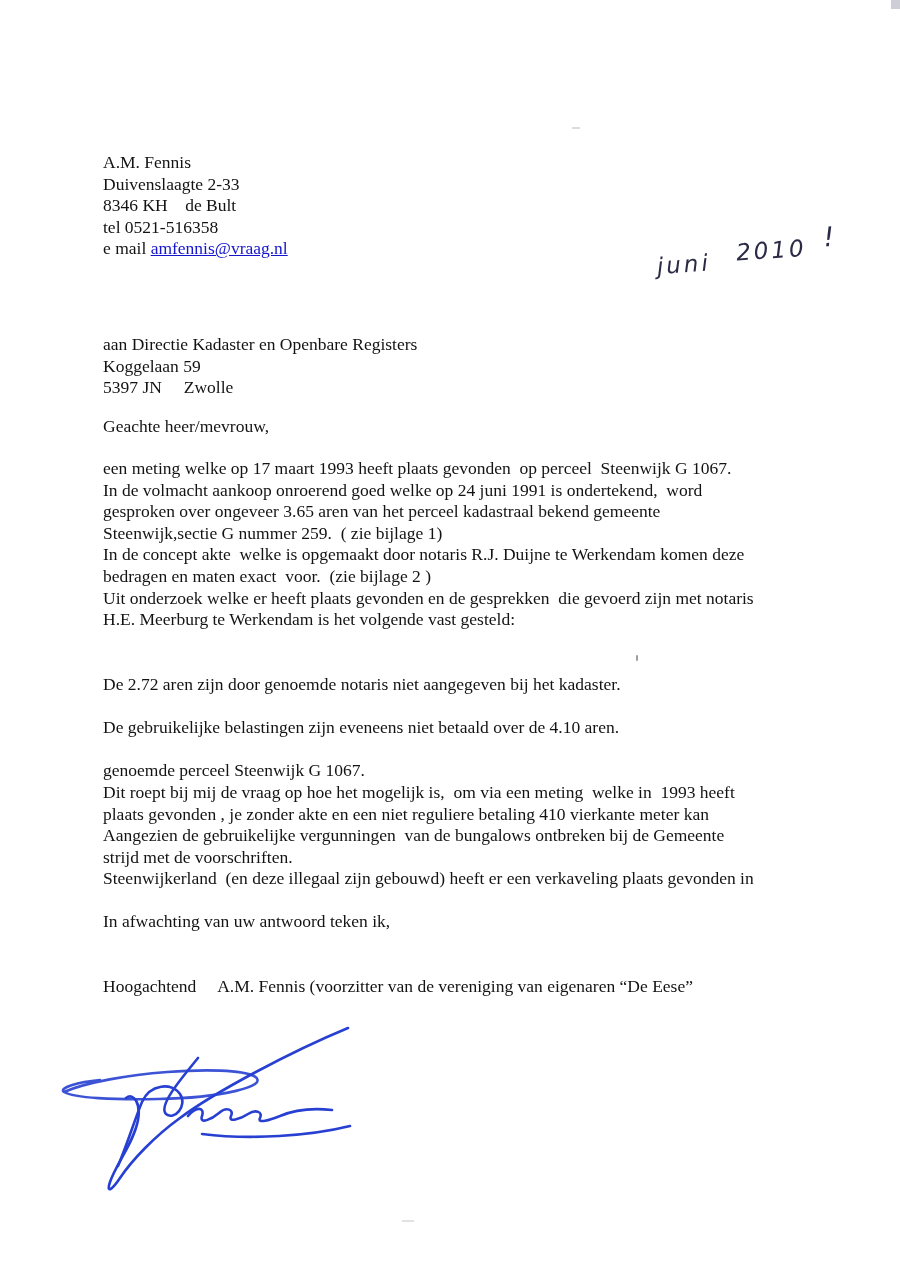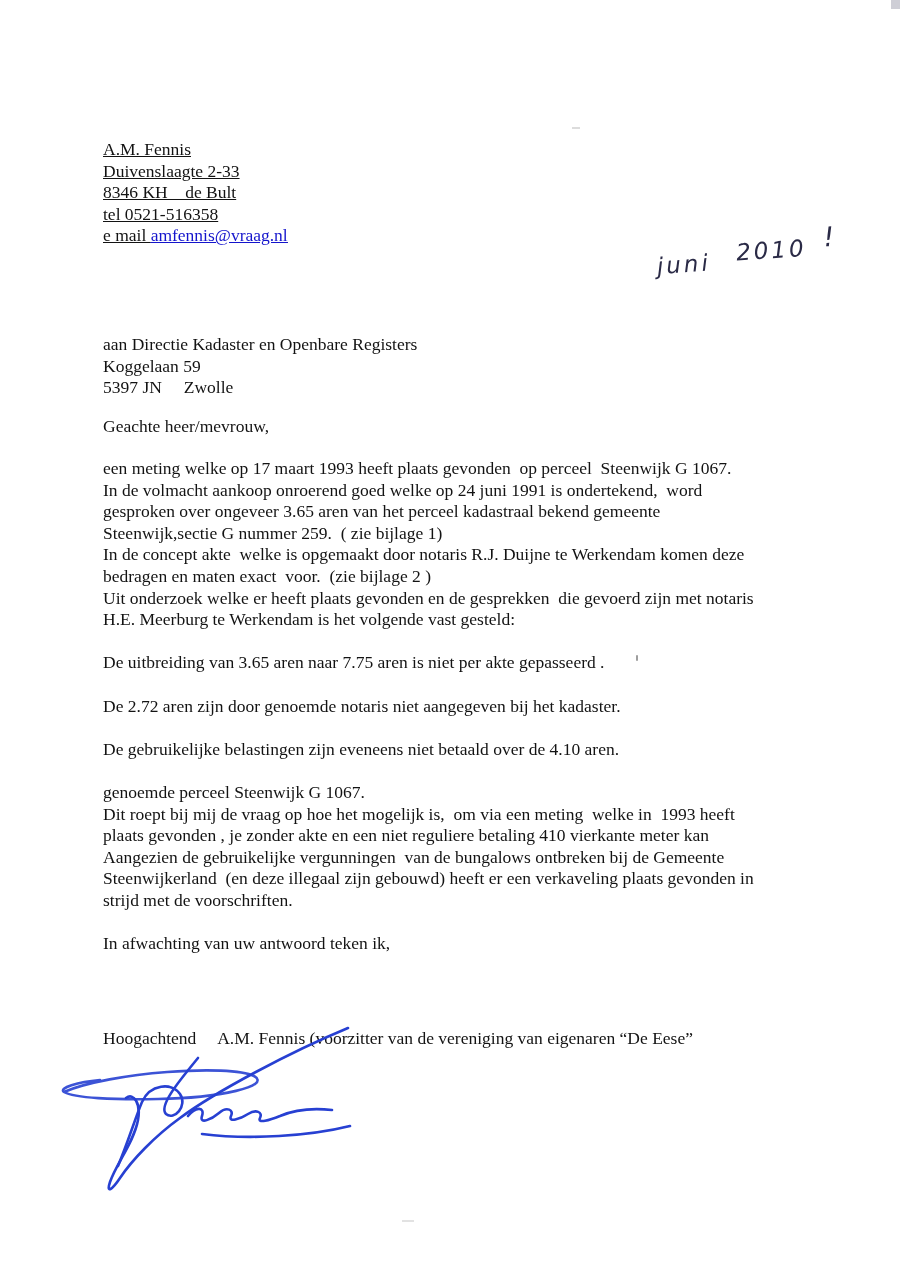--- a/index.html
+++ b/index.html
@@ -2,27 +2,27 @@
 <html><head>
 <meta charset="utf-8">
 <style>
   html,body{margin:0;padding:0;background:#e8e8e8;}
   .page{
     position:relative;width:900px;height:1263px;background:#ffffff;
     font-family:"Liberation Serif", serif;font-size:17.5px;color:#131313;
     overflow:hidden;margin:0 auto;
   }
   .line{line-height:21.6px;white-space:pre-wrap;min-height:21.6px;}
-  .sender-block{position:absolute;left:103px;top:139px;text-decoration:underline;}
+  .sender-block{position:absolute;left:103px;top:152px;}
   .email-link{color:#1414cc;text-decoration:underline;cursor:pointer;}
   .hand-date{position:absolute;left:640px;top:222px;width:230px;height:80px;}
   .recipient-block{position:absolute;left:103px;top:334px;}
   .salutation{position:absolute;left:103px;top:416px;}
   .body-block{position:absolute;left:103px;top:458px;width:722px;}
-  .closing-line{position:absolute;left:103px;top:1028px;width:760px;}
+  .closing-line{position:absolute;left:103px;top:976px;width:760px;}
   .signature-svg{position:absolute;left:30px;top:1014px;width:350px;height:190px;}
   
   .artifact{position:absolute;}
   .art-corner{right:0;top:0;width:9px;height:9px;background:#c6c6cf;opacity:.85;}
   .art-dash1{left:572px;top:127px;width:8px;height:2px;background:#dcdcdc;}
   .art-tick{left:636px;top:655px;width:2px;height:6px;background:#6a6a6a;opacity:.65;border-radius:1px;}
   .art-dash2{left:402px;top:1220px;width:12px;height:2px;background:#e2e2e2;}
 </style>
 </head>
 <body>
@@ -58,32 +58,31 @@
   <div class="body-block">
       <div class="line">een meting welke op 17 maart 1993 heeft plaats gevonden  op perceel  Steenwijk G 1067.</div>
       <div class="line">In de volmacht aankoop onroerend goed welke op 24 juni 1991 is ondertekend,  word</div>
       <div class="line">gesproken over ongeveer 3.65 aren van het perceel kadastraal bekend gemeente</div>
       <div class="line">Steenwijk,sectie G nummer 259.  ( zie bijlage 1)</div>
       <div class="line">In de concept akte  welke is opgemaakt door notaris R.J. Duijne te Werkendam komen deze</div>
       <div class="line">bedragen en maten exact  voor.  (zie bijlage 2 )</div>
       <div class="line">Uit onderzoek welke er heeft plaats gevonden en de gesprekken  die gevoerd zijn met notaris</div>
       <div class="line">H.E. Meerburg te Werkendam is het volgende vast gesteld:</div>
       <div class="line">&nbsp;</div>
-      <div class="line">De uitbreiding van 3.65 aren naar 7.75 aren is niet per akte gepasseerd .</div>
       <div class="line">&nbsp;</div>
       <div class="line">De 2.72 aren zijn door genoemde notaris niet aangegeven bij het kadaster.</div>
       <div class="line">&nbsp;</div>
       <div class="line">De gebruikelijke belastingen zijn eveneens niet betaald over de 4.10 aren.</div>
       <div class="line">&nbsp;</div>
       <div class="line">genoemde perceel Steenwijk G 1067.</div>
       <div class="line">Dit roept bij mij de vraag op hoe het mogelijk is,  om via een meting  welke in  1993 heeft</div>
       <div class="line">plaats gevonden , je zonder akte en een niet reguliere betaling 410 vierkante meter kan</div>
       <div class="line">Aangezien de gebruikelijke vergunningen  van de bungalows ontbreken bij de Gemeente</div>
+      <div class="line">strijd met de voorschriften.</div>
       <div class="line">Steenwijkerland  (en deze illegaal zijn gebouwd) heeft er een verkaveling plaats gevonden in</div>
-      <div class="line">strijd met de voorschriften.</div>
       <div class="line">&nbsp;</div>
       <div class="line">In afwachting van uw antwoord teken ik,</div>
     </div>
 
   <div class="closing-line line">Hoogachtend     A.M. Fennis (voorzitter van de vereniging van eigenaren “De Eese”</div>
 
   <svg class="signature-svg" viewBox="0 0 350 190">
     <g fill="none" stroke="#2740d2" stroke-width="2.6" stroke-linecap="round" stroke-linejoin="round">
 
       <path d="M 318 14 C 260 38 185 78 150 104 C 125 122 102 146 90 164 C 82 176 76 180 80 168 C 86 150 104 128 108 106 C 111 90 104 78 96 84"></path>

